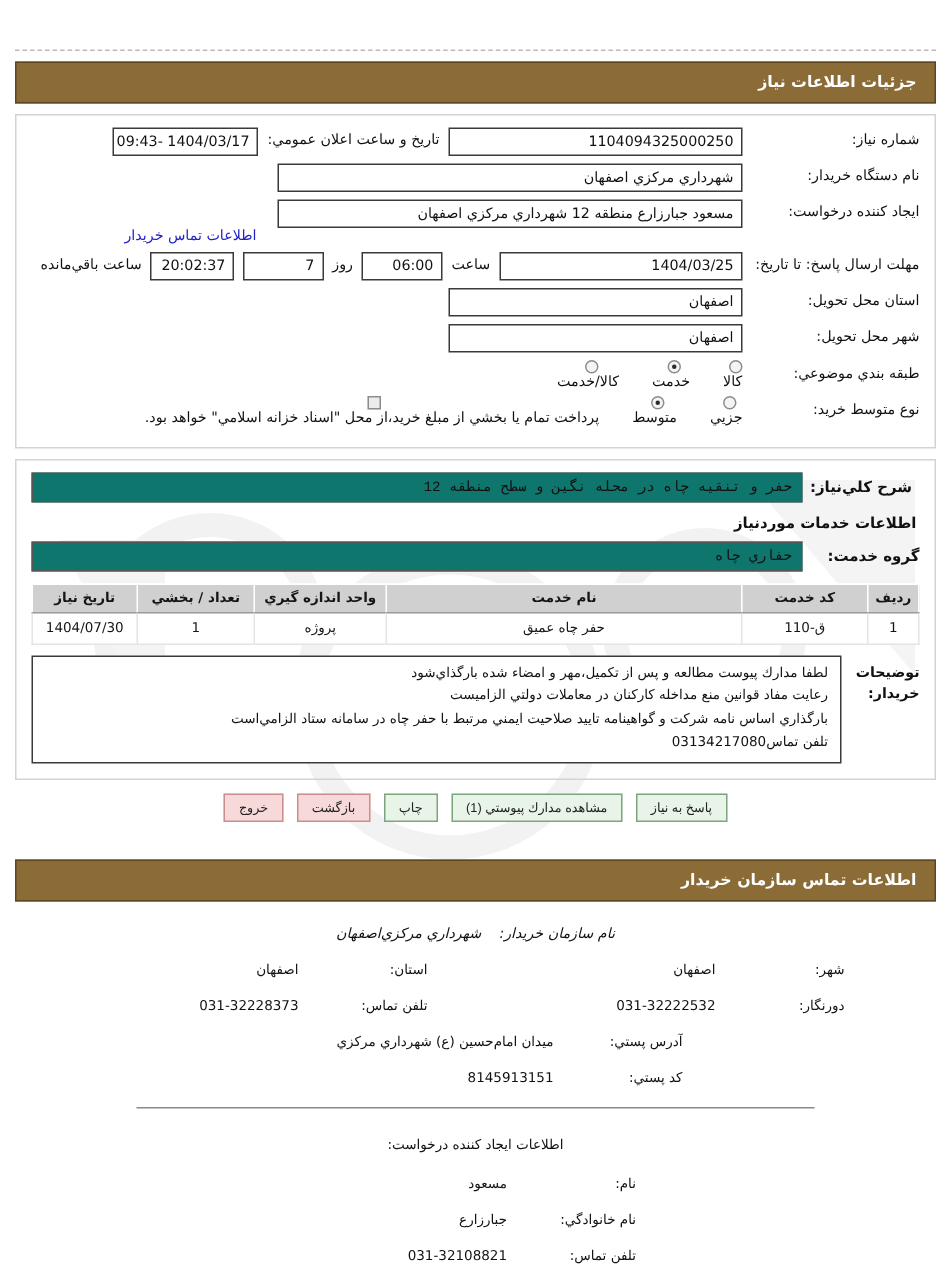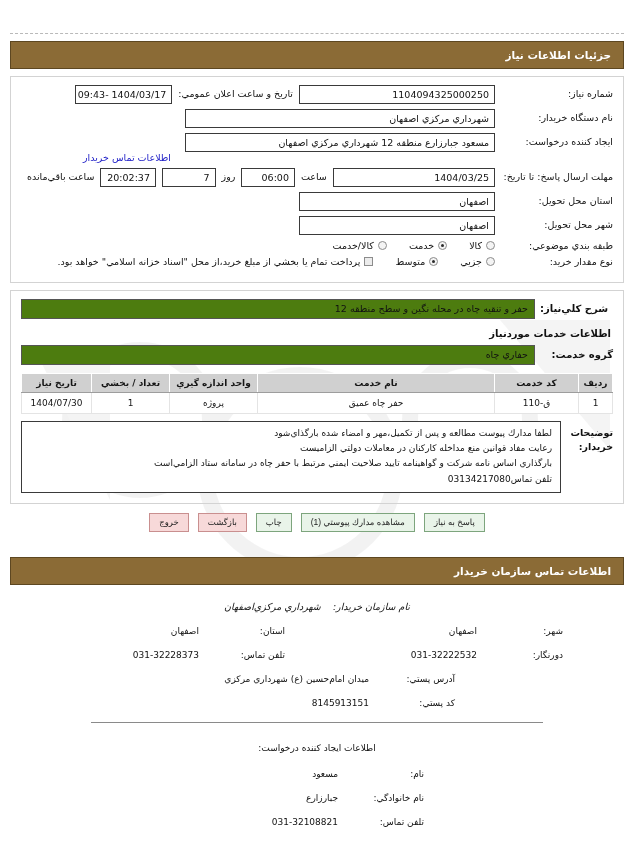--- a/index.html
+++ b/index.html
@@ -109,20 +109,21 @@
     margin-bottom: 4px;
     color: #111;
   }
   .radio-row .flabel { padding-top: 0; }
   .opt {
     display: flex;
     align-items: center;
     margin-left: 22px;
     white-space: nowrap;
     cursor: pointer;
+    flex-direction: column;
   }
   .radio {
     width: 9px; height: 9px;
     border: 1px solid #8c8c8c;
     border-radius: 50%;
     background: #f4f4f4;
     margin-left: 4px;
     position: relative;
     flex: 0 0 9px;
   }
@@ -153,28 +154,29 @@
   .sum-label {
     font-weight: bold;
     font-size: 10px;
     width: 78px;
     flex: 0 0 78px;
     text-align: center;
     color: #111;
   }
   .sum-box {
     border: 1px solid #555;
-    background: #4d7c0f;
+    background: #0f766e;
     height: 20px;
     line-height: 18px;
     font-size: 9.5px;
     padding: 0 6px;
     flex: 1;
     text-align: right;
     color: #111;
+    font-family: Liberation Mono, monospace;
   }
   .section-title {
     font-weight: bold;
     font-size: 10px;
     margin: 9px 2px 6px 0;
     color: #111;
     text-align: right;
   }
   .group-row { display: flex; align-items: center; margin-bottom: 8px; }
   .group-label {
@@ -373,21 +375,21 @@
         <span class="radio on"></span>
         <span>خدمت</span>
       </div>
       <div class="opt">
         <span class="radio"></span>
         <span>كالا/خدمت</span>
       </div>
     </div>
 
     <div class="radio-row">
-      <div class="flabel">نوع مقدار خريد:</div>
+      <div class="flabel">نوع متوسط خريد:</div>
       <div class="opt">
         <span class="radio"></span>
         <span>جزيي</span>
       </div>
       <div class="opt">
         <span class="radio on"></span>
         <span>متوسط</span>
       </div>
       <div class="opt">
         <span class="chk"></span>

